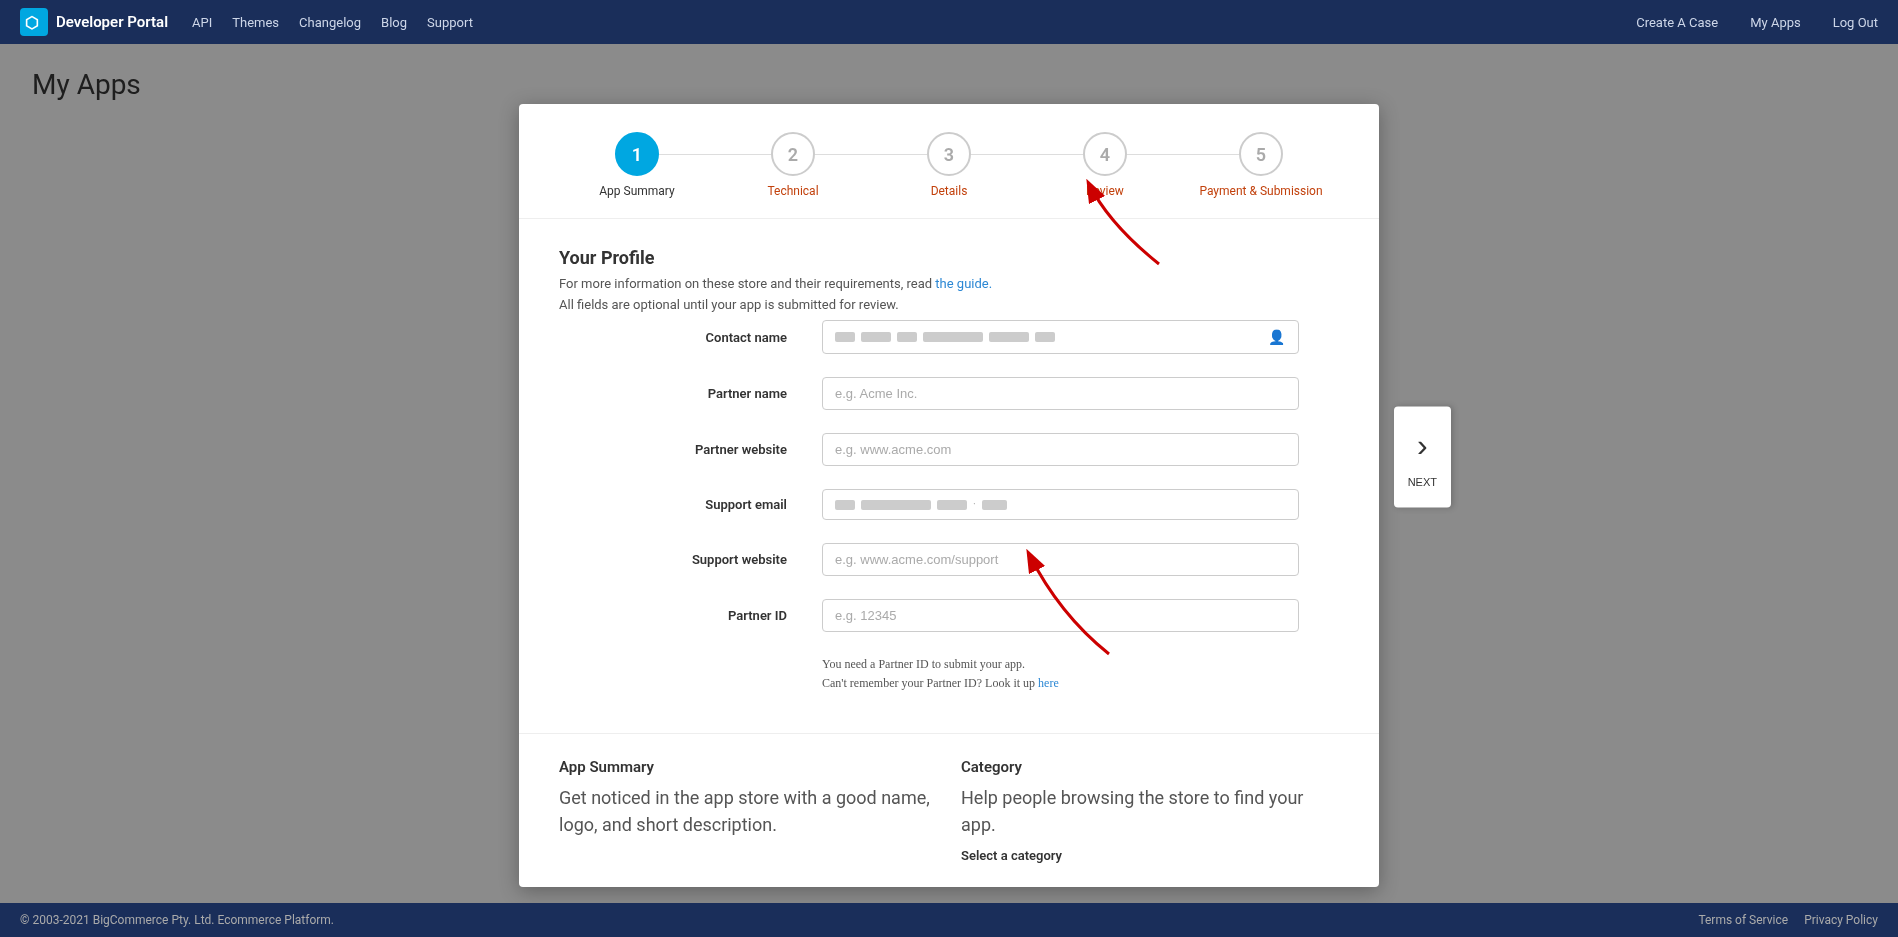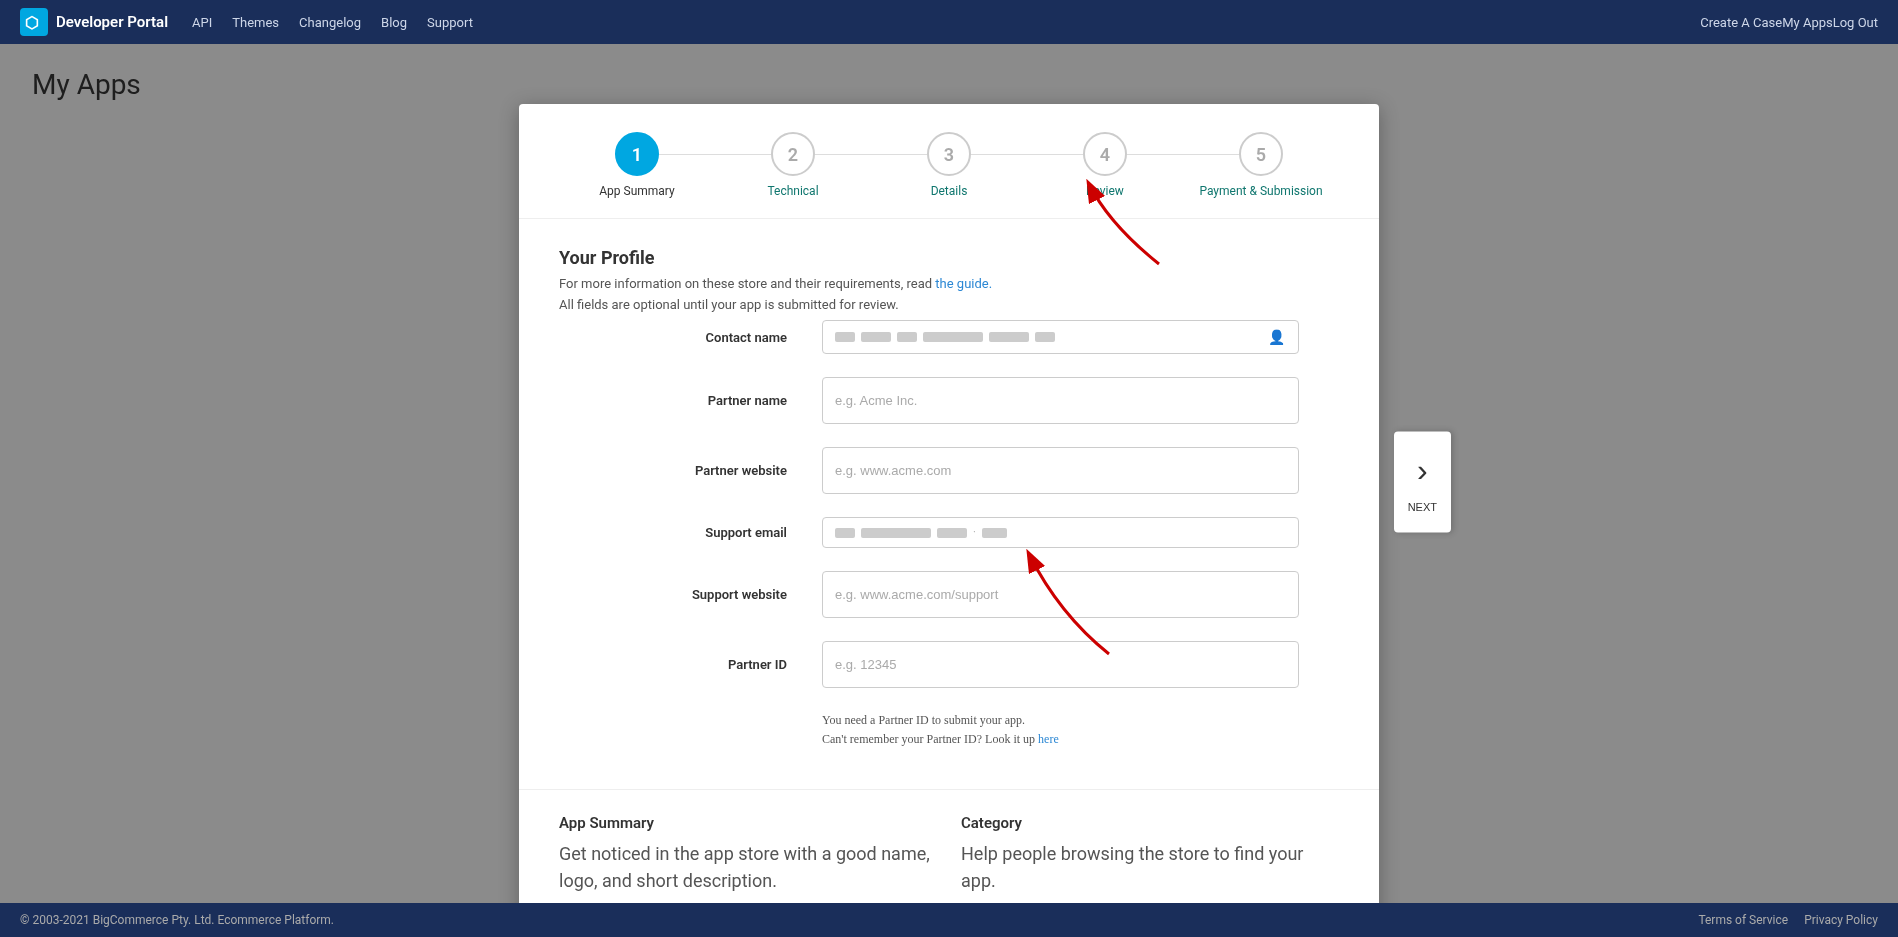--- a/index.html
+++ b/index.html
@@ -37,21 +37,21 @@
       flex: 1;
     }
     .top-nav-link {
       color: #cdd6e8;
       font-size: 13px;
       text-decoration: none;
       cursor: pointer;
     }
     .top-nav-right {
       display: flex;
-      gap: 0;
+      gap: 32px;
       align-items: center;
     }
     .top-nav-right-link {
       color: #cdd6e8;
       font-size: 13px;
       cursor: pointer;
       text-decoration: none;
     }
 
     
@@ -136,21 +136,21 @@
       z-index: 1;
     }
     .step-circle.active {
       background: #00a7e1;
       border-color: #00a7e1;
       color: white;
     }
     .step-label {
       margin-top: 8px;
       font-size: 12px;
-      color: #0f766e;
+      color: #c2410c;
       text-align: center;
     }
     .step-label.active {
       color: #333;
     }
 
     
     .modal-body {
       padding: 28px 40px 32px;
     }
@@ -186,21 +186,21 @@
     }
     .form-label {
       font-size: 13px;
       font-weight: 600;
       color: #333;
       text-align: right;
       padding-right: 12px;
     }
     .form-input {
       width: 100%;
-      padding: 15px 12px;
+      padding: 8px 12px;
       border: 1px solid #ccc;
       border-radius: 4px;
       font-size: 13px;
       color: #333;
       outline: none;
     }
     .form-input::placeholder {
       color: #aaa;
     }
 

